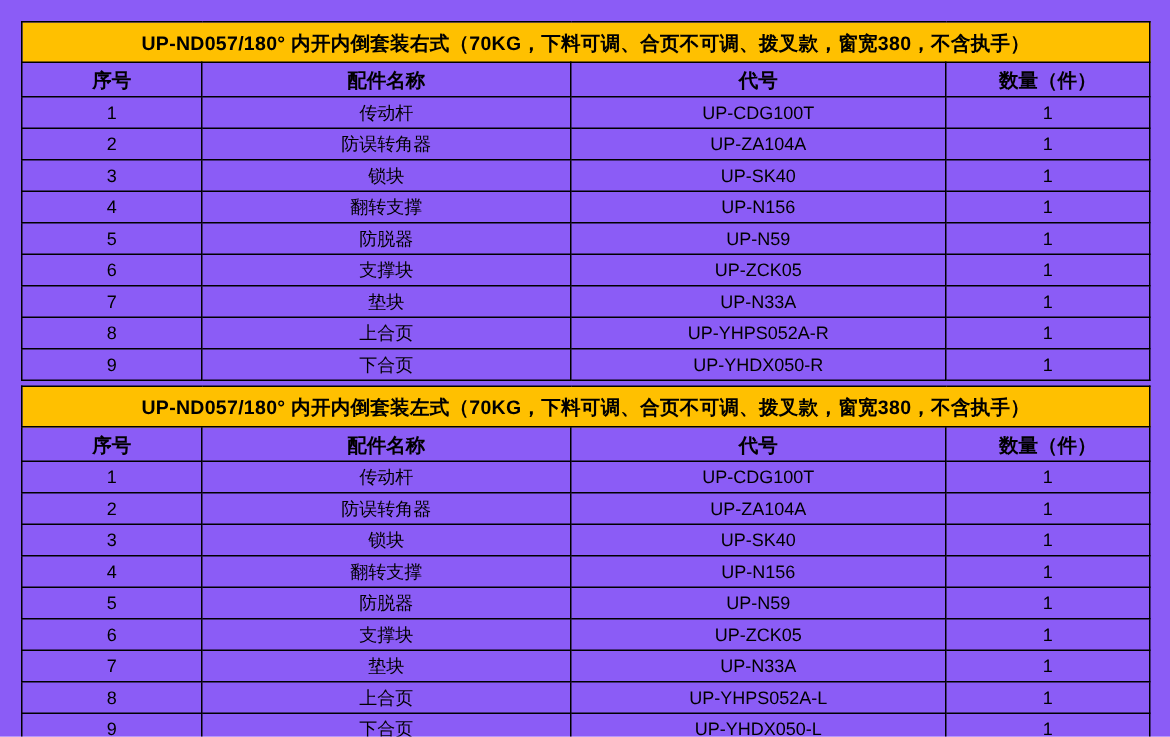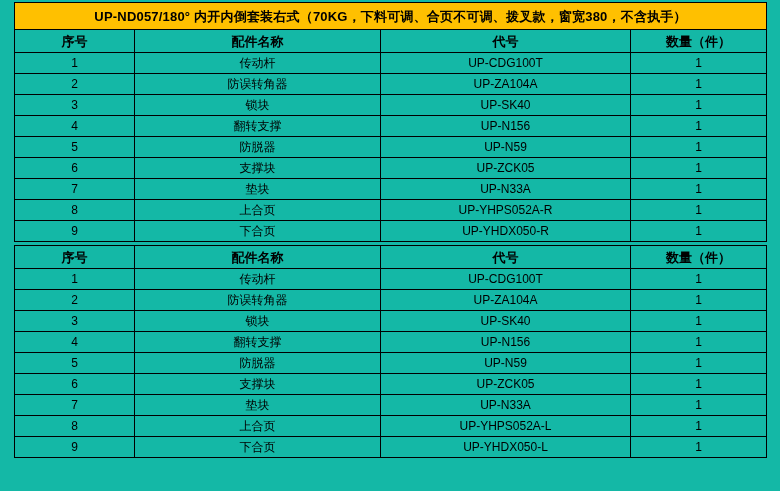--- a/index.html
+++ b/index.html
@@ -10,22 +10,22 @@
   body {
     width: 780px;
     height: 491px;
     font-family: "Liberation Sans", "DejaVu Sans", sans-serif;
     overflow: hidden;
   }
   .sheet {
     width: 780px;
     height: 491px;
     box-sizing: border-box;
-    padding: 2px 14px 0 14px;
-    background: #14b8a6;
+    padding: 14px 14px 0 14px;
+    background: #8b5cf6;
   }
   table.parts {
     border-collapse: collapse;
     table-layout: fixed;
     width: 752px;
     margin: 0;
   }
   table.parts td, table.parts th {
     border: 1px solid #000000;
     padding: 0;
@@ -147,20 +147,23 @@
   <div class="spacer"></div>
 
   <table class="parts">
     <colgroup>
       <col class="col-idx">
         <col class="col-name">
         <col class="col-code">
         <col class="col-qty">
     </colgroup>
     <tbody>
+      <tr class="title-row">
+        <td colspan="4">UP-ND057/180°  内开内倒套装左式（70KG，下料可调、合页不可调、拨叉款，窗宽380，不含执手）</td>
+      </tr>
       <tr class="header-row">
         <td>序号</td>
         <td>配件名称</td>
         <td>代号</td>
         <td>数量（件）</td>
       </tr>
       <tr>
         <td>1</td>
         <td>传动杆</td>
         <td class="highlight">UP-CDG100T</td>

